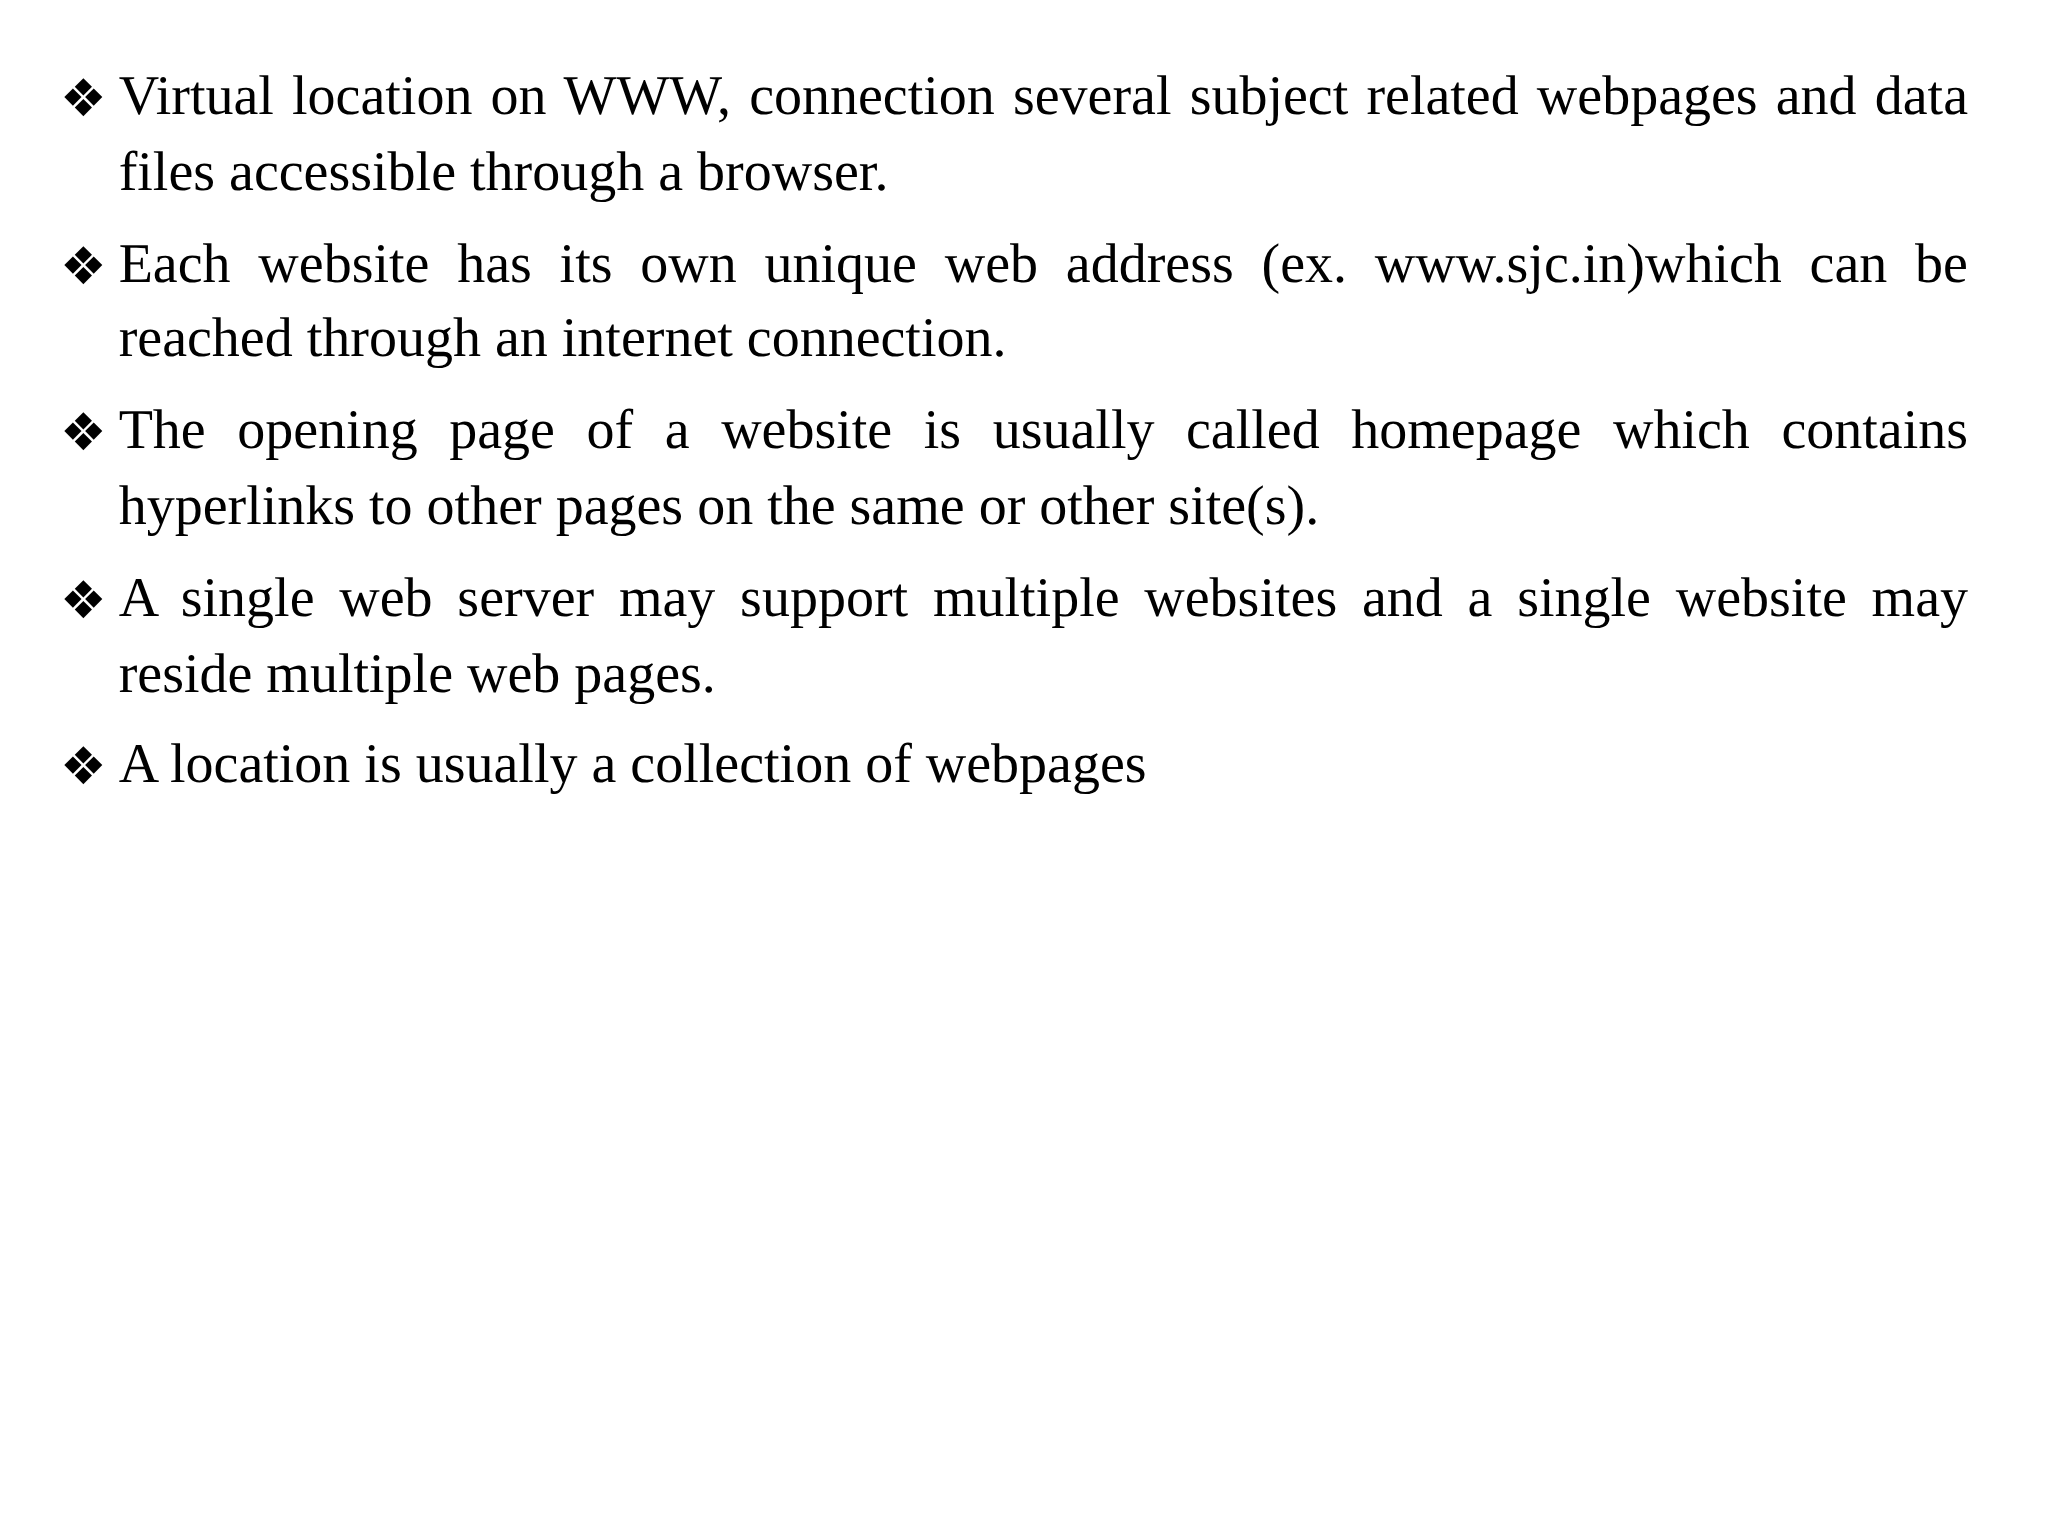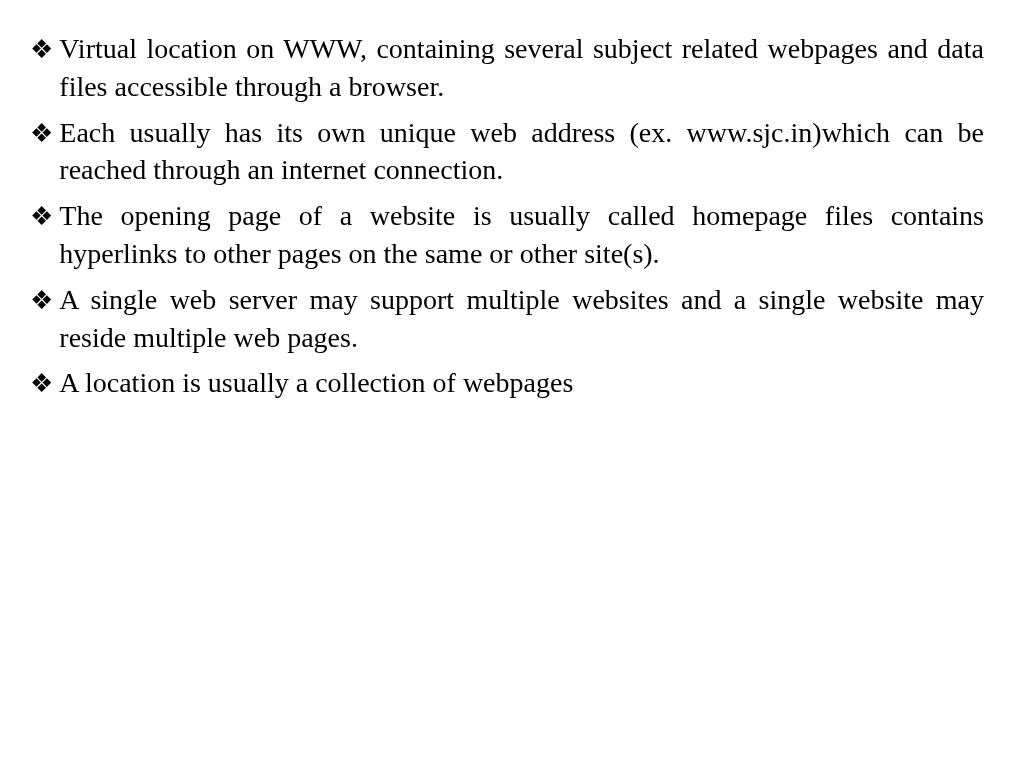--- a/index.html
+++ b/index.html
@@ -58,31 +58,31 @@
     }
   </style>
 </head>
 <body>
 
 <div class="slide-container">
   <ul class="bullet-list">
 
     <li class="bullet-item">
       <span class="bullet-diamond">❖</span>
-      <span class="bullet-text">Virtual location on WWW, containing several subject related webpages and data files accessible through a browser.</span>
+      <span class="bullet-text">Virtual location on WWW, connection several subject related webpages and data files accessible through a browser.</span>
     </li>
 
     <li class="bullet-item">
       <span class="bullet-diamond">❖</span>
-      <span class="bullet-text">Each usually has its own unique web address (ex. www.sjc.in)which can be reached through an internet connection.</span>
+      <span class="bullet-text">Each website has its own unique web address (ex. www.sjc.in)which can be reached through an internet connection.</span>
     </li>
 
     <li class="bullet-item">
       <span class="bullet-diamond">❖</span>
-      <span class="bullet-text">The opening page of a website is usually called homepage files contains hyperlinks to other pages on the same or other site(s).</span>
+      <span class="bullet-text">The opening page of a website is usually called homepage which contains hyperlinks to other pages on the same or other site(s).</span>
     </li>
 
     <li class="bullet-item">
       <span class="bullet-diamond">❖</span>
       <span class="bullet-text">A single web server may support multiple websites and a single website may reside multiple web pages.</span>
     </li>
 
     <li class="bullet-item">
       <span class="bullet-diamond">❖</span>
       <span class="bullet-text">A location is usually a collection of webpages</span>

